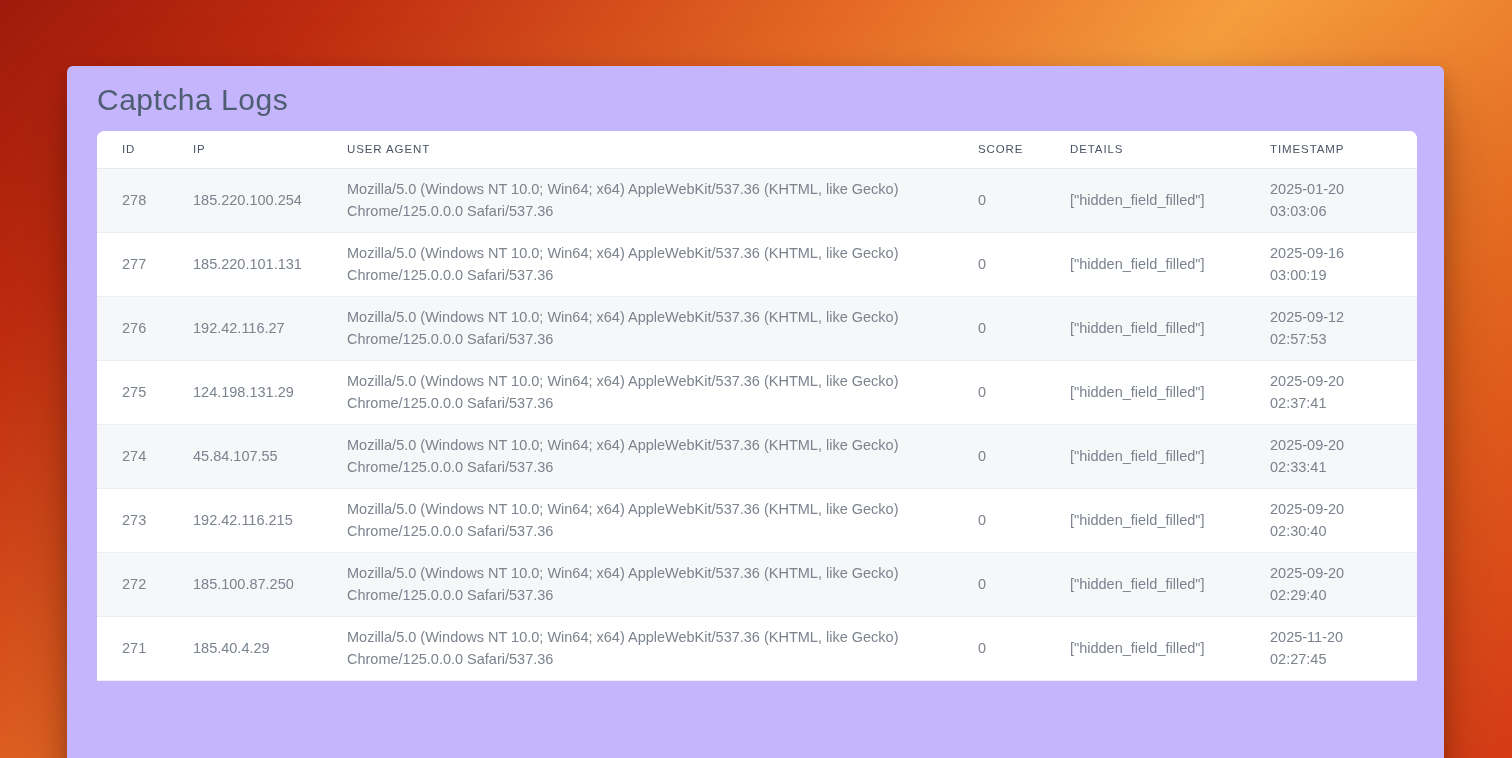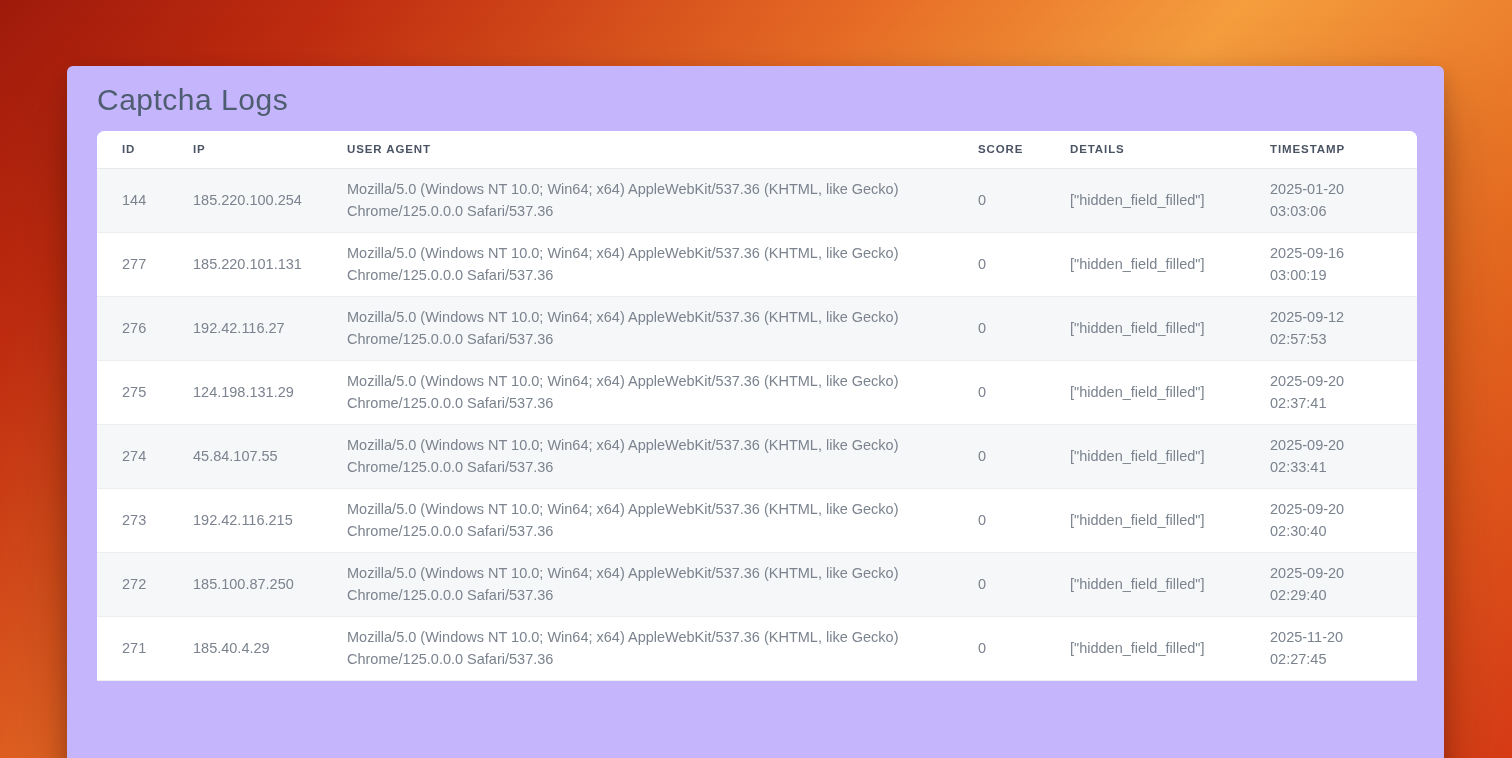--- a/index.html
+++ b/index.html
@@ -45,21 +45,21 @@
   col.c-user_agent{ width: 631px; }
   col.c-score     { width: 92px; }
   col.c-details   { width: 200px; }
   col.c-timestamp { width: 172px; }
   thead th {
     height: 37px;
     padding: 0 6px 0 25px;
     text-align: left;
     vertical-align: middle;
     font-size: 11.5px;
-    font-weight: 700;
+    font-weight: 400;
     letter-spacing: 0.9px;
     color: #4a5464;
     background: #ffffff;
     border-bottom: 1px solid #e6e9ed;
     white-space: nowrap;
   }
   tbody td {
     height: 64px;
     padding: 0 10px 0 25px;
     vertical-align: middle;
@@ -94,21 +94,21 @@
             <th class="col-id">ID</th>
             <th class="col-ip">IP</th>
             <th class="col-user_agent">USER AGENT</th>
             <th class="col-score">SCORE</th>
             <th class="col-details">DETAILS</th>
             <th class="col-timestamp">TIMESTAMP</th>
           </tr>
       </thead>
       <tbody>
           <tr>
-            <td class="col-id"><span>144</span></td>
+            <td class="col-id"><span>278</span></td>
             <td class="col-ip"><span>185.220.100.254</span></td>
             <td class="col-user_agent"><span>Mozilla/5.0 (Windows NT 10.0; Win64; x64) AppleWebKit/537.36 (KHTML, like Gecko) Chrome/125.0.0.0 Safari/537.36</span></td>
             <td class="col-score"><span>0</span></td>
             <td class="col-details"><span>["hidden_field_filled"]</span></td>
             <td class="col-timestamp"><span>2025-01-20 03:03:06</span></td>
           </tr>
           <tr>
             <td class="col-id"><span>277</span></td>
             <td class="col-ip"><span>185.220.101.131</span></td>
             <td class="col-user_agent"><span>Mozilla/5.0 (Windows NT 10.0; Win64; x64) AppleWebKit/537.36 (KHTML, like Gecko) Chrome/125.0.0.0 Safari/537.36</span></td>

